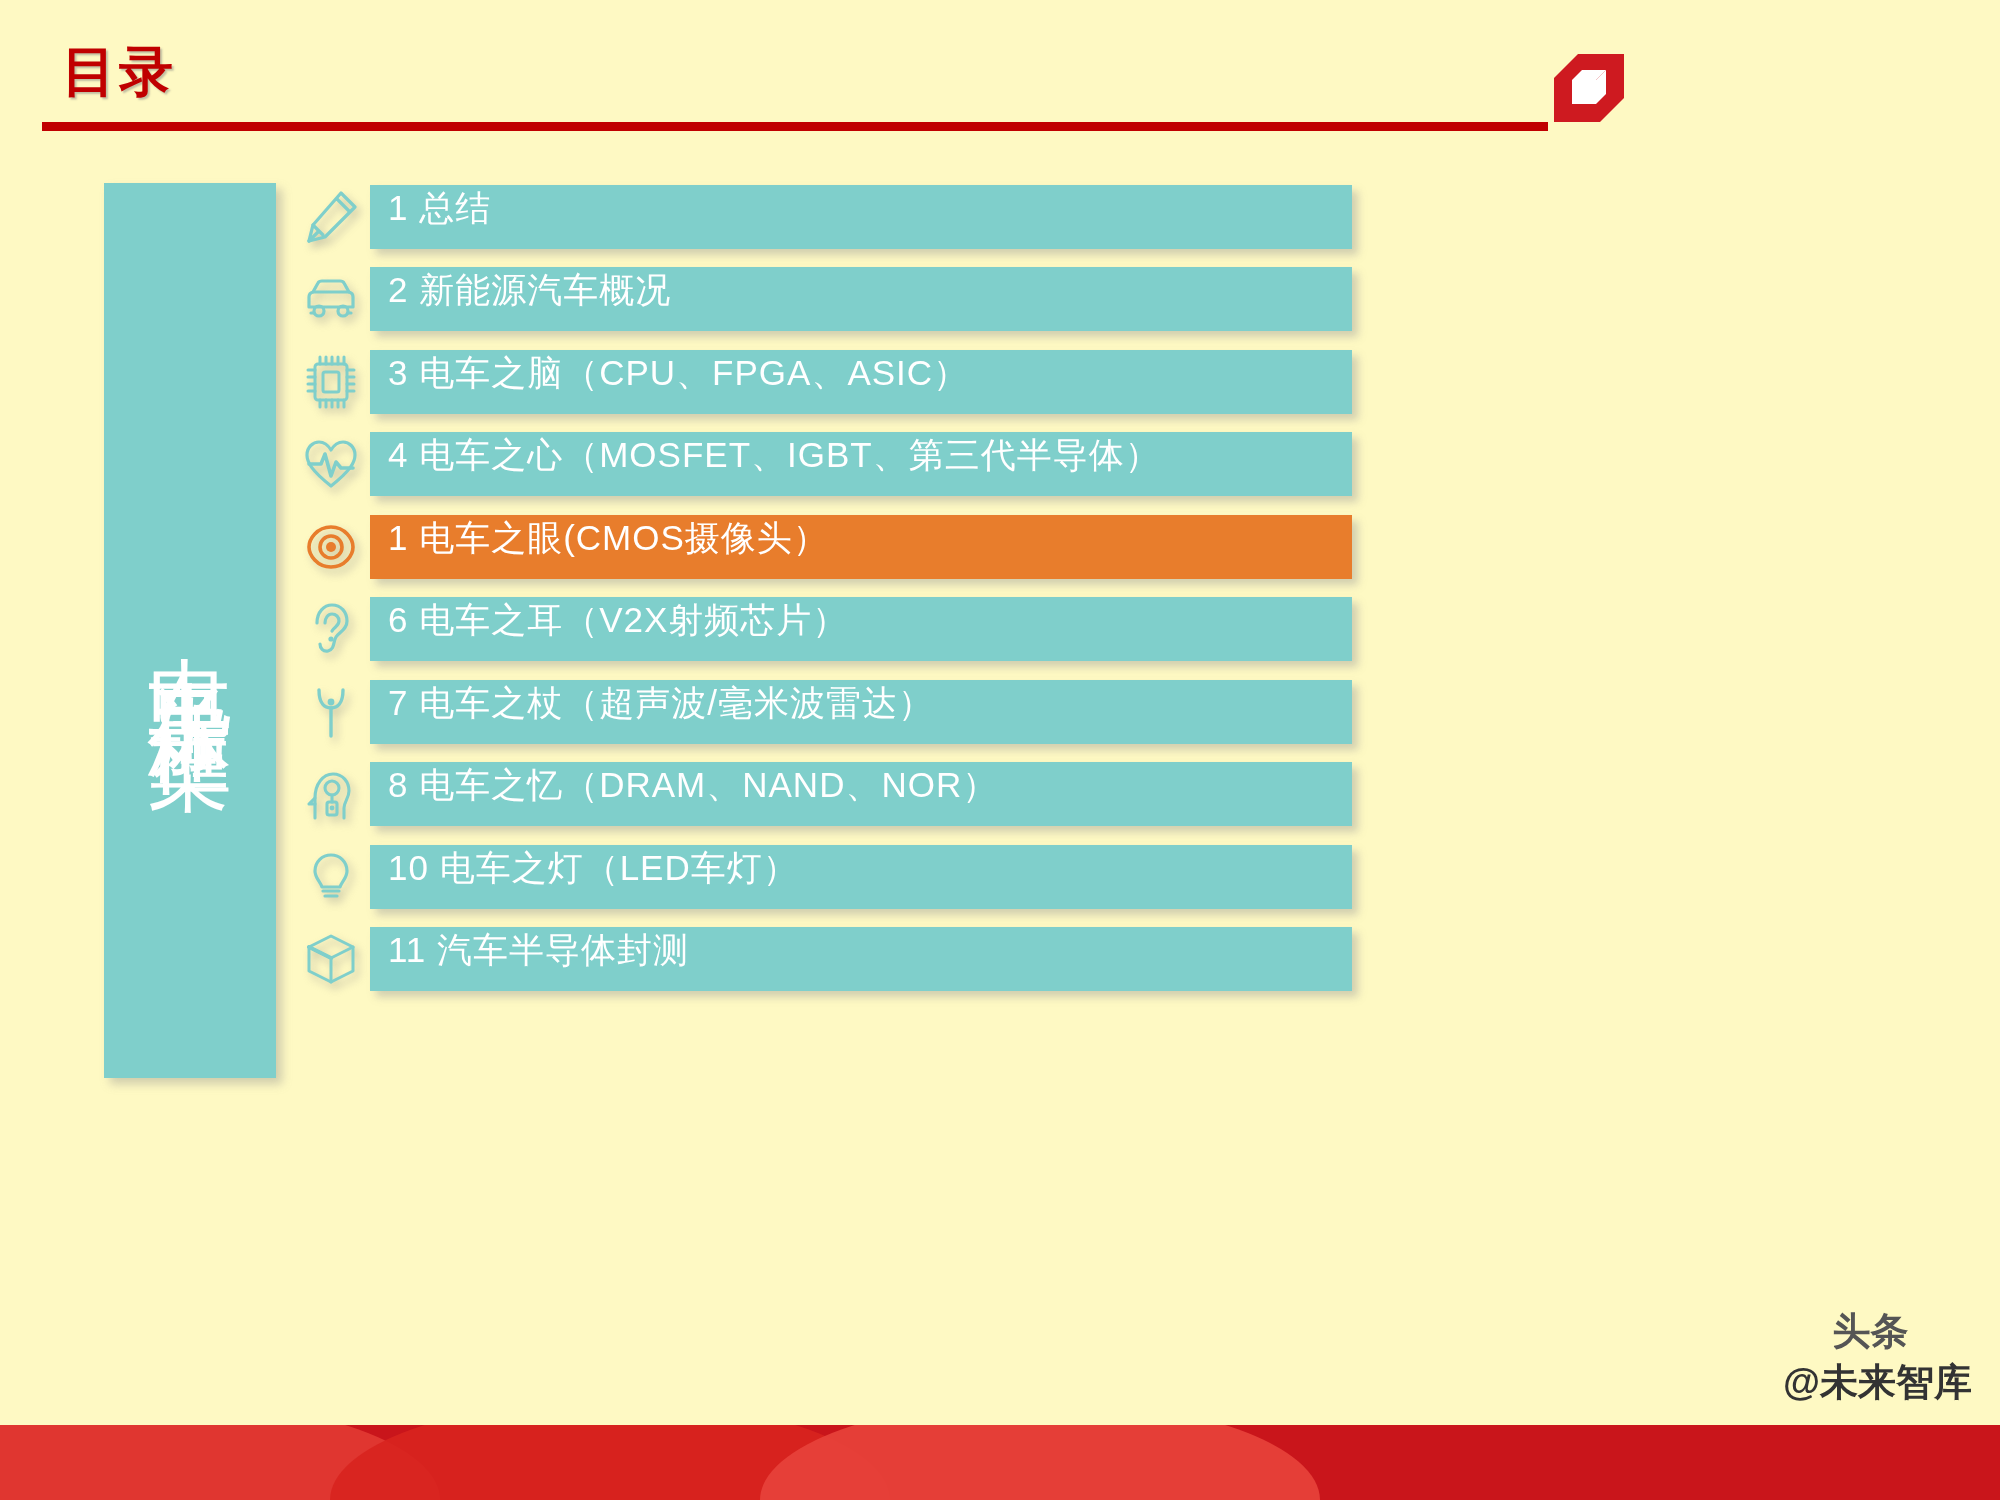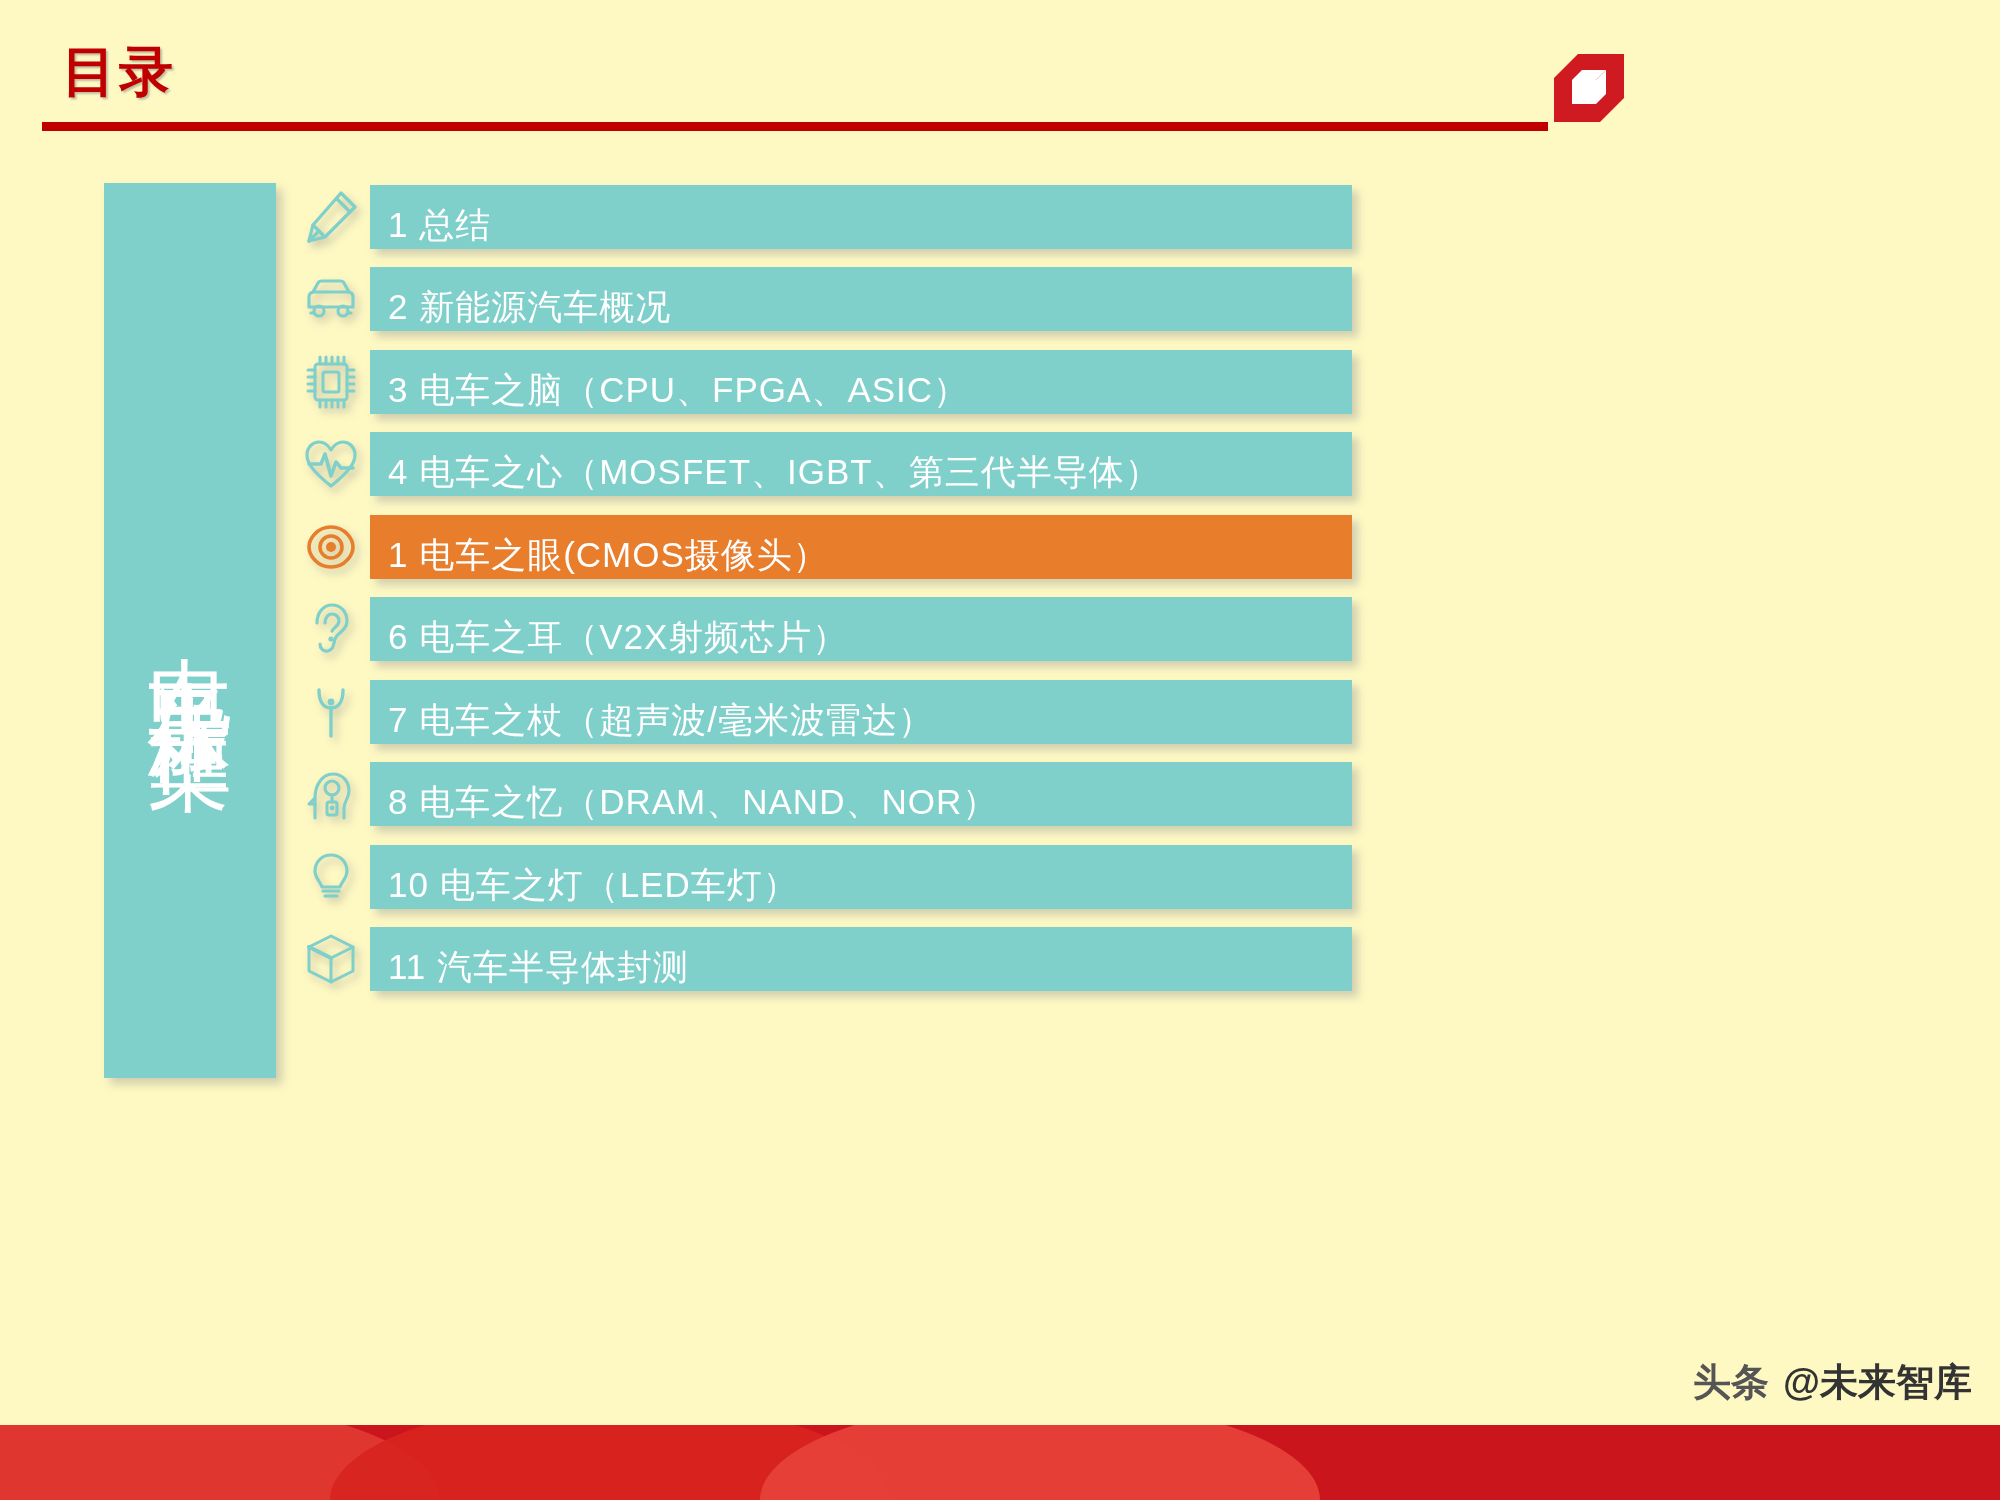--- a/index.html
+++ b/index.html
@@ -104,21 +104,21 @@
     align-items: center;
     justify-content: center;
     filter: drop-shadow(4px 5px 4px rgba(130,130,130,.45));
   }
   .toc-bar {
     flex: 1 1 auto;
     height: 64px;
     background: #7FCFCB;
     box-shadow: 6px 6px 8px rgba(150,150,150,.42);
     display: flex;
-    align-items: flex-end;
+    align-items: flex-start;
     padding-left: 18px;
   }
   .toc-bar.active { background: #E87D2C; }
   .toc-label {
     color: #ffffff;
     font-size: 35px;
     letter-spacing: 1px;
     white-space: nowrap;
     font-family: "Liberation Sans", "DejaVu Sans", sans-serif;
   }
@@ -151,20 +151,21 @@
   
   .watermark {
     position: absolute;
     right: 28px; bottom: 92px;
     display: flex;
     align-items: center;
     color: #4a4a4a;
     font-size: 38px;
     font-weight: bold;
     font-family: "Liberation Sans", "DejaVu Sans", sans-serif;
+    flex-direction: column;
   }
   .watermark .wm-src { color:#555; margin-right: 14px; }
   .watermark .wm-name { color:#333; }
 </style>
 </head>
 <body>
 
 <div class="slide">
 
   <div class="page-title">目录</div>

